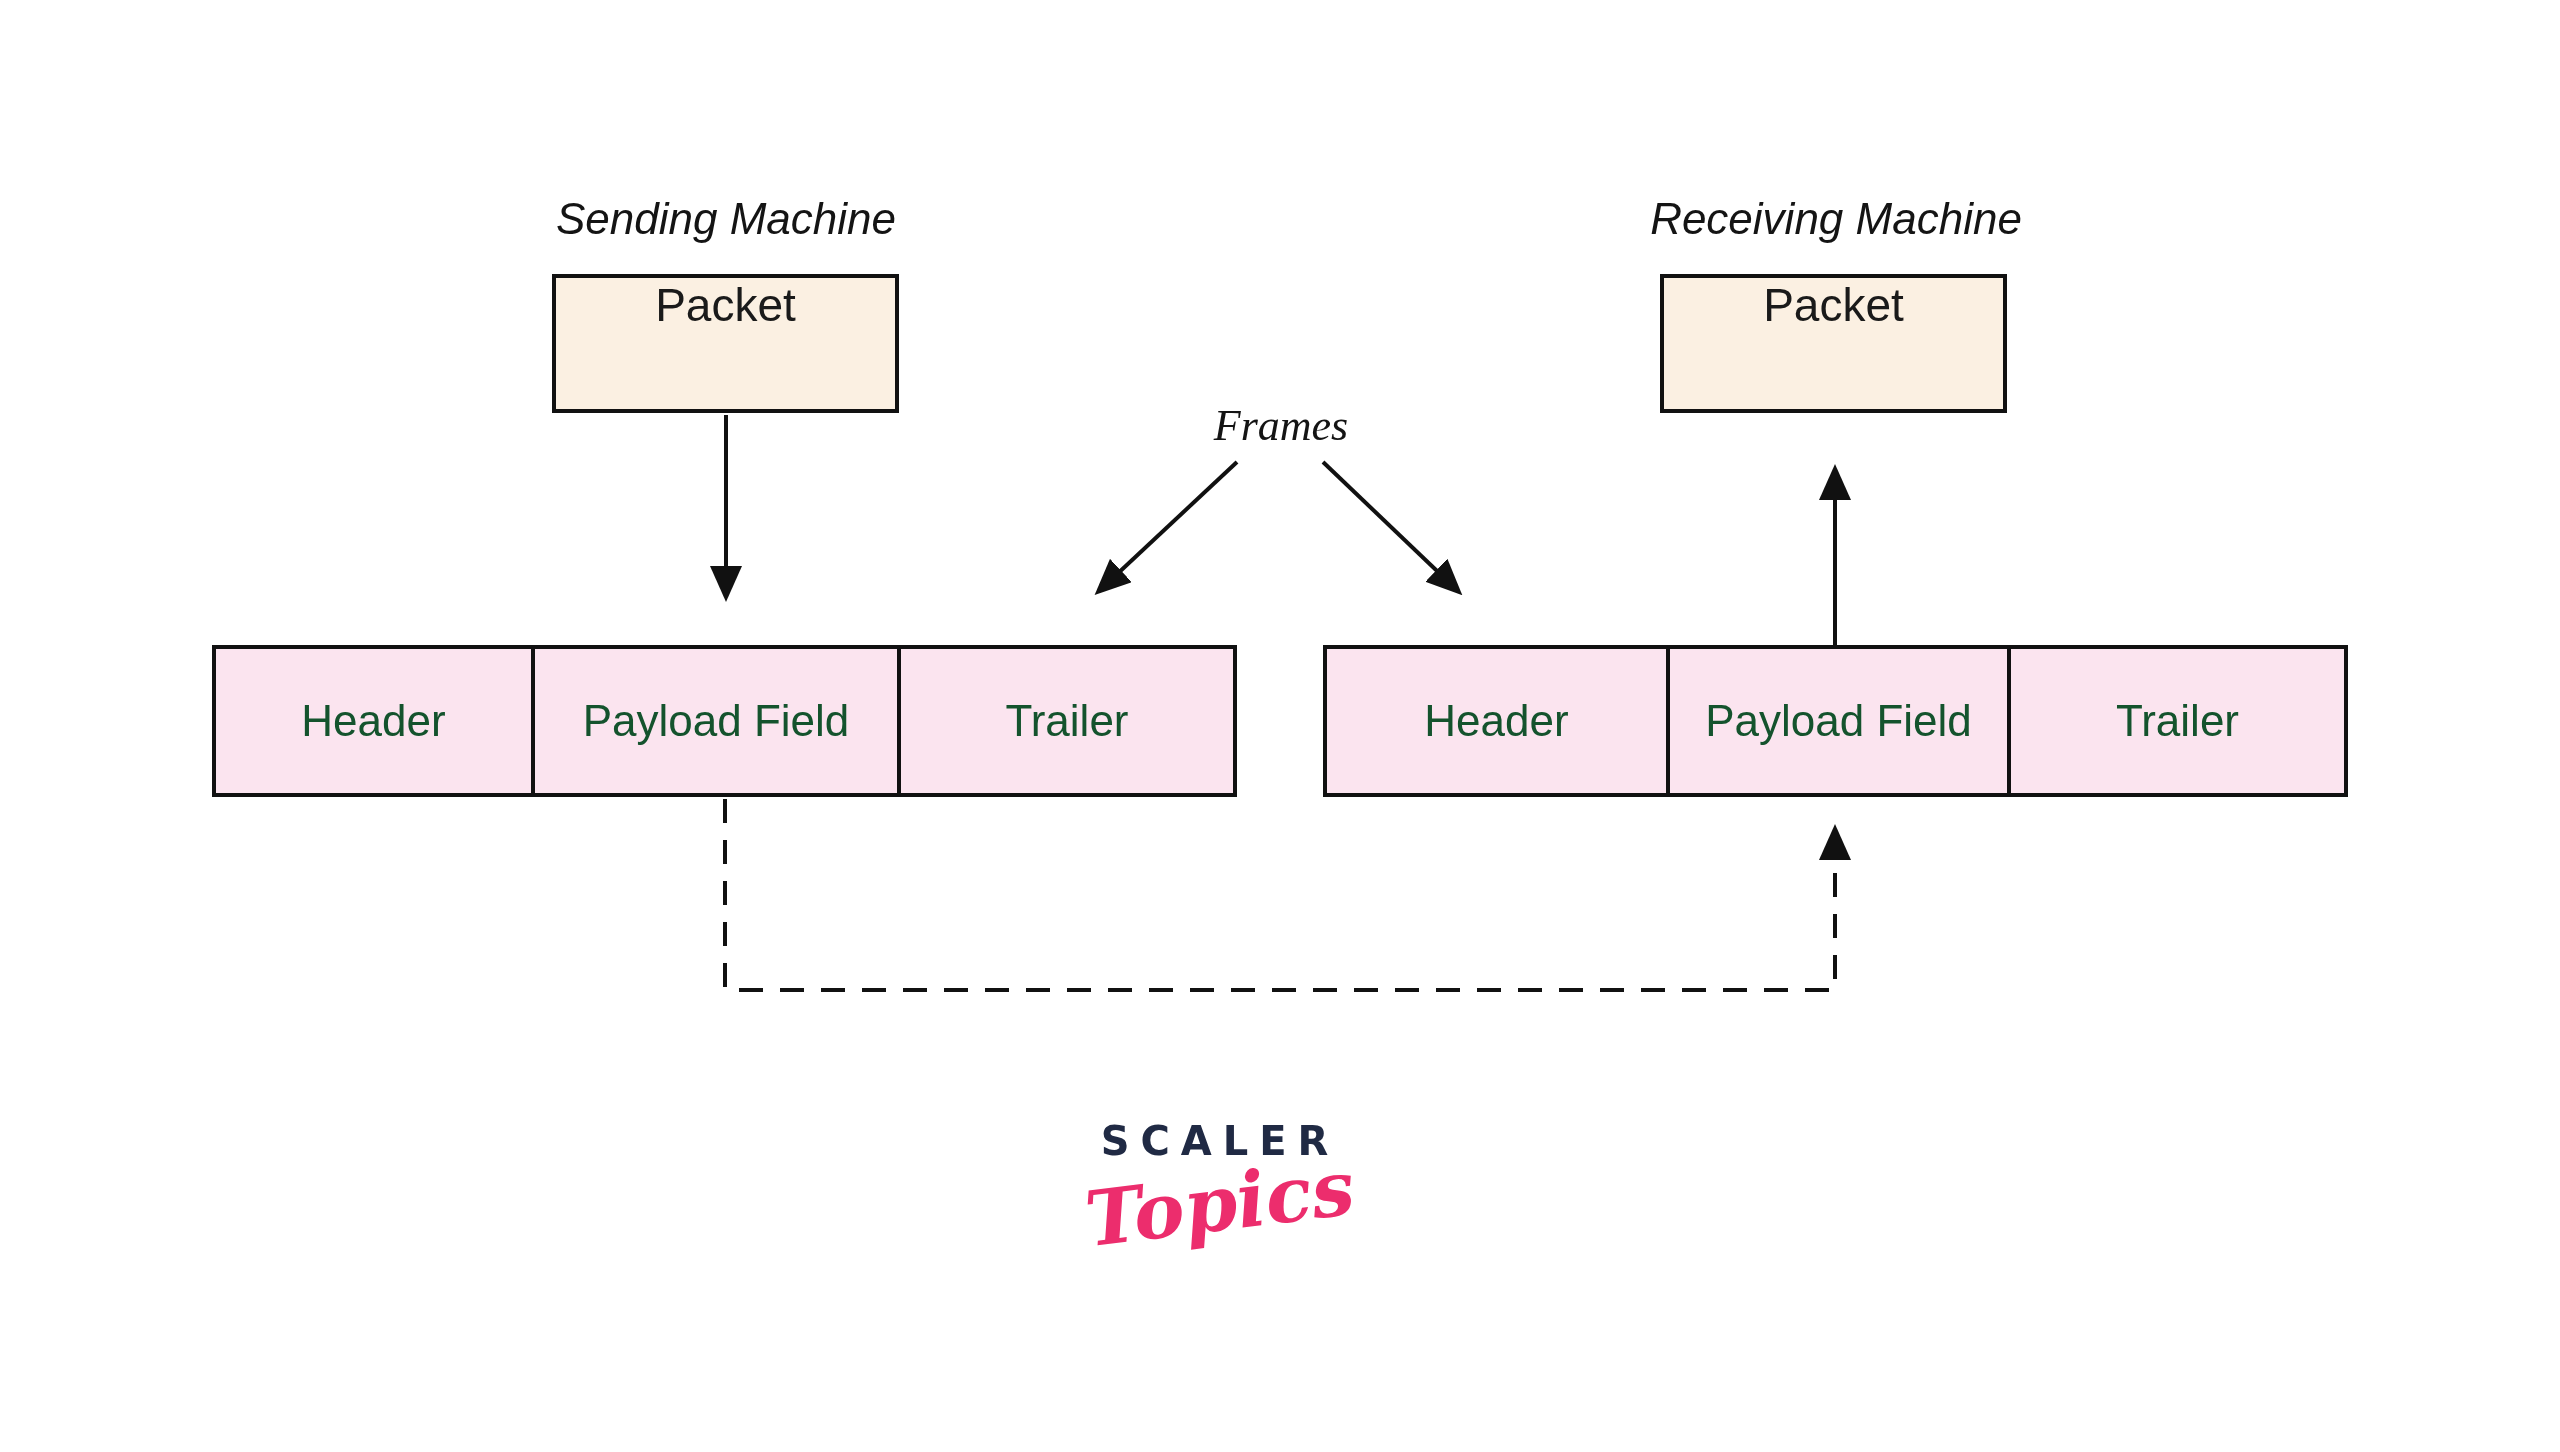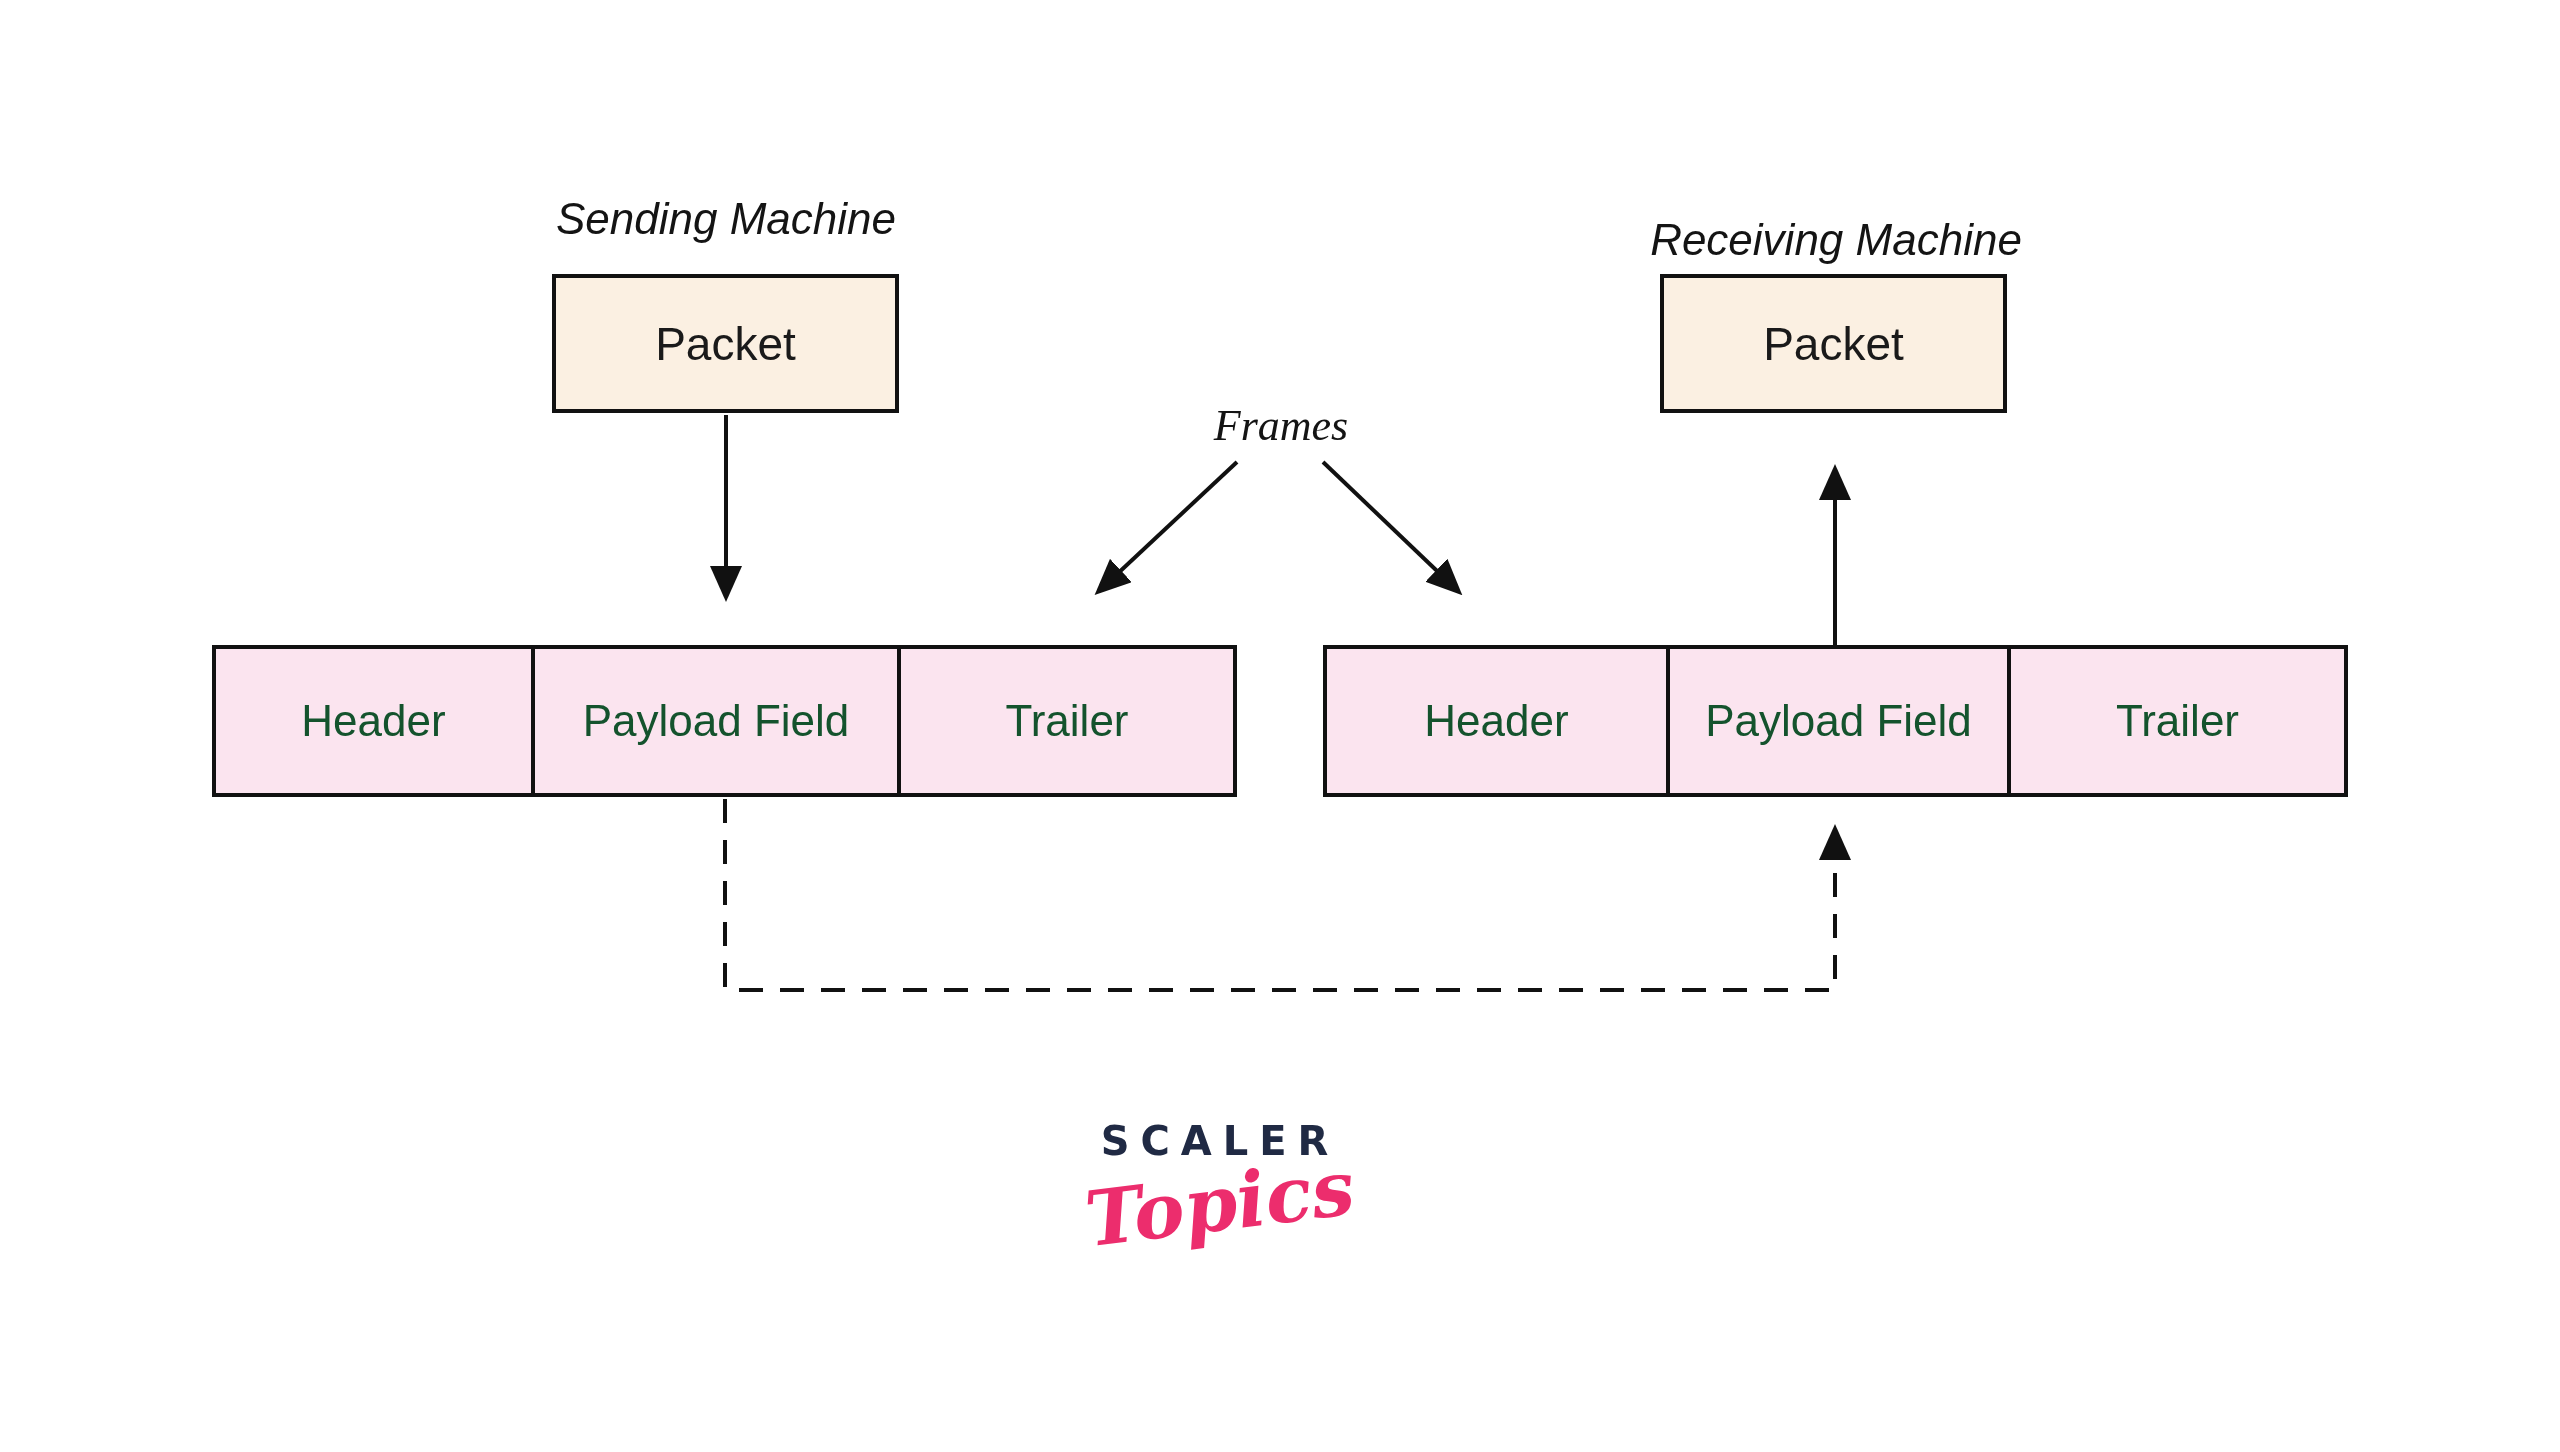--- a/index.html
+++ b/index.html
@@ -8,21 +8,21 @@
     font-family:"Liberation Sans",sans-serif;color:#161616;overflow:hidden;padding-left:16px;
   }
   .overlay{position:absolute;left:0;top:0;width:2560px;height:1452px;pointer-events:none;}
   .machine-label{
     position:absolute;transform:translateX(-50%);
     font-style:italic;font-size:44px;white-space:nowrap;color:#141414;
   }
   .packet-box{
     position:absolute;width:347px;height:139px;box-sizing:border-box;
     background:var(--packet-fill,#FBF0E2);border:4px solid var(--stroke,#111);
-    display:flex;align-items:center;justify-content:center;
+    display:flex;justify-content:center;
     font-size:46px;color:#1a1a1a;
   }
   .frame{
     position:absolute;height:152px;box-sizing:border-box;display:flex;
     background:var(--frame-fill,#FBE4EF);border:4px solid var(--stroke,#111);
   }
   .cell{
     display:flex;align-items:center;justify-content:center;
     box-sizing:border-box;font-size:44px;color:#14532d;white-space:nowrap;
   }
@@ -62,21 +62,21 @@
     <line x1="1323" y1="462" x2="1458" y2="591" stroke="#111" stroke-width="4" marker-end="url(#ah)"></line>
 
     <polyline points="725,799 725,990 1835,990 1835,830" fill="none" stroke="#111" stroke-width="4" stroke-dasharray="24 17" marker-end="url(#ah)"></polyline>
   </svg>
 
   <div class="machine-label" style="left:726px;top:194px;">Sending Machine</div>
   <div class="packet-box" style="left:552px;top:274px;">
     <span>Packet</span>
   </div>
 
-  <div class="machine-label" style="left:1836px;top:194px;margin-top:21px;">Receiving Machine</div>
+  <div class="machine-label" style="left:1836px;top:194px;">Receiving Machine</div>
   <div class="packet-box" style="left:1660px;top:274px;">
     <span>Packet</span>
   </div>
 
   <div class="machine-label" style="left:1281px;top:400px;font-family:Liberation Serif, serif;">Frames</div>
 
   <div class="frame" style="left:212px;top:645px;width:1025px;">
     <div class="cell" style="width:315px;">Header</div>
     <div class="cell" style="width:366px;">Payload Field</div>
     <div class="cell" style="flex:1;">Trailer</div>

